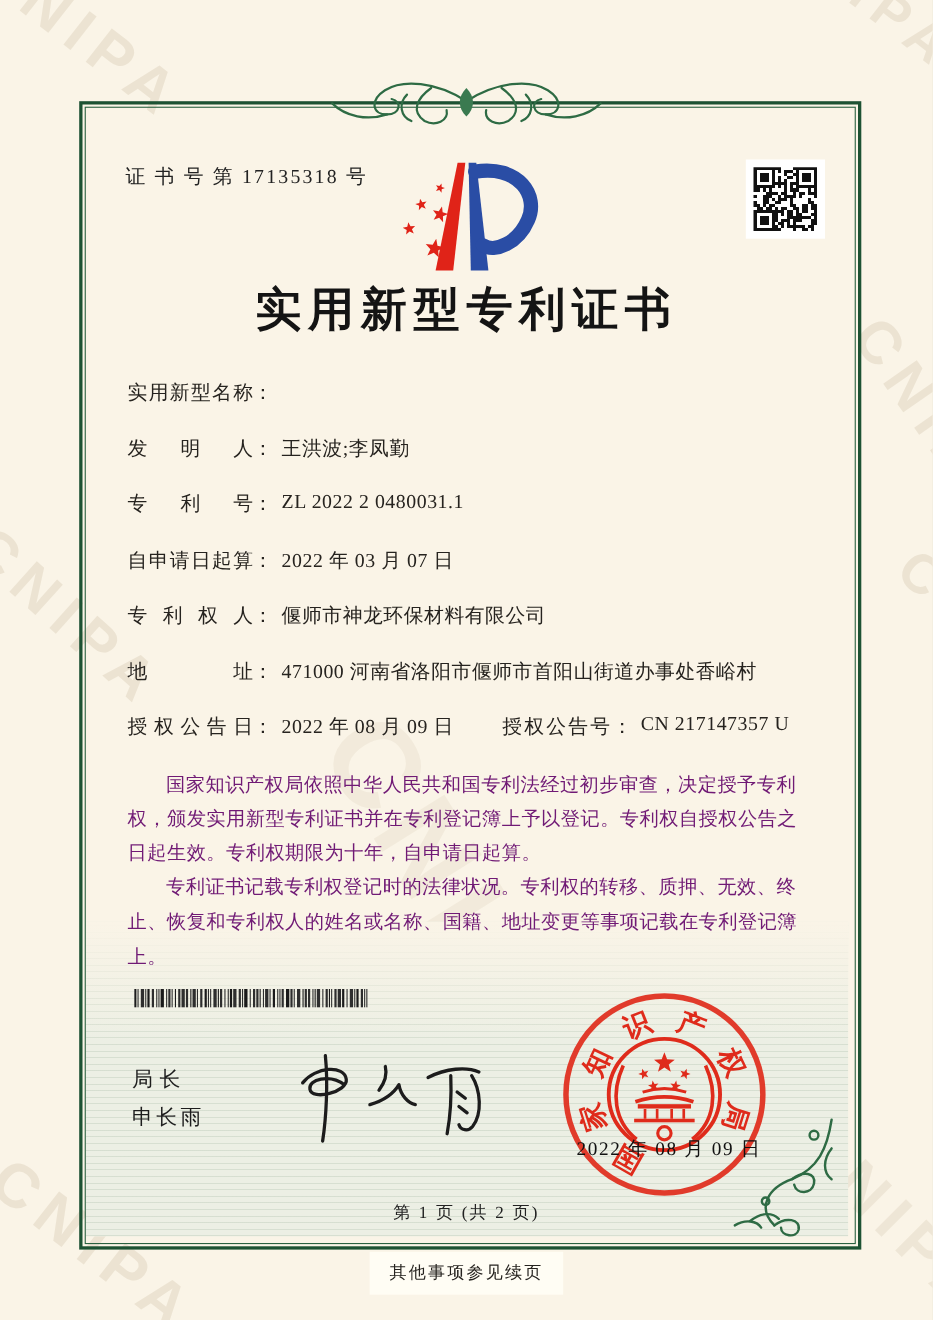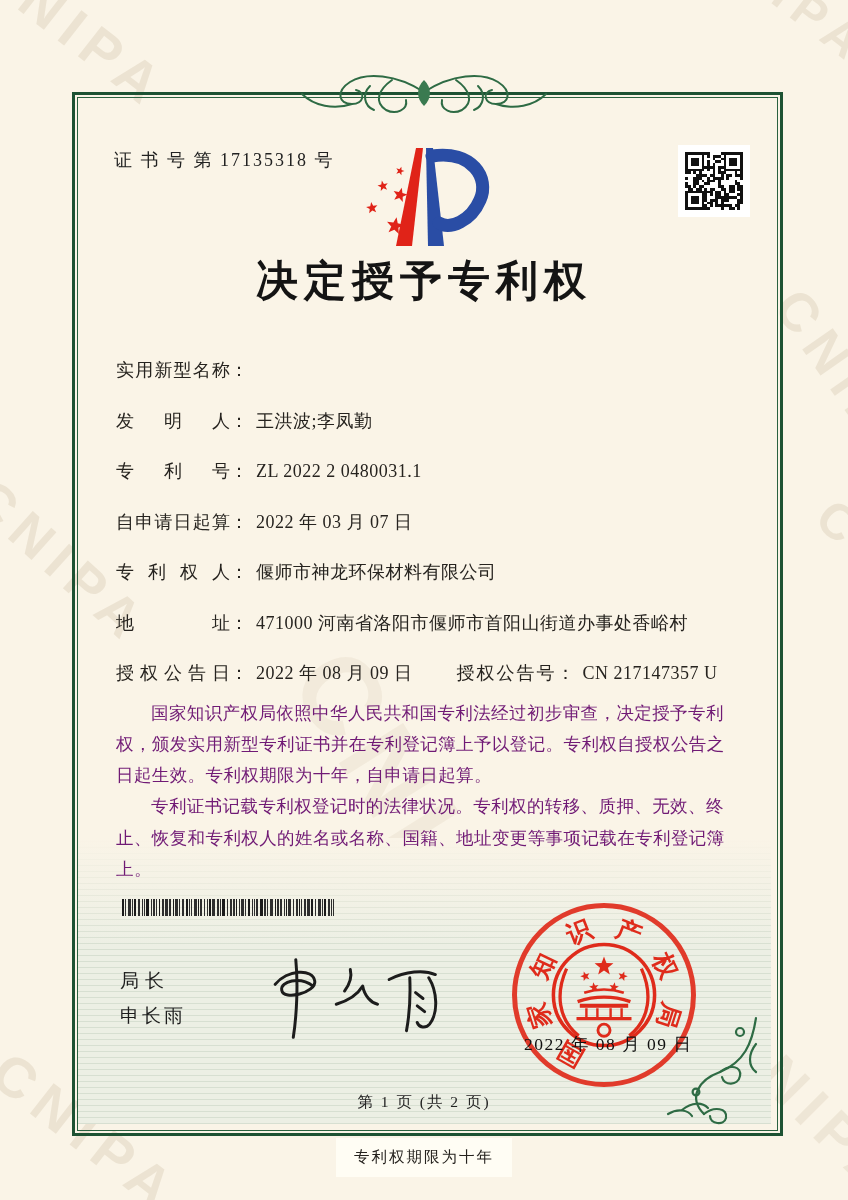--- a/index.html
+++ b/index.html
@@ -20,21 +20,21 @@
              background:linear-gradient(#faf4e7,rgba(250,244,231,0));}
   .content{position:absolute;inset:0;z-index:3;padding-left:20px;}
   .cert-no{position:absolute;left:114px;top:148px;font-size:18px;letter-spacing:2px;color:#222;}
   .logo{position:absolute;left:352px;top:138px;}
   .qr-box{position:absolute;left:678px;top:145px;width:72px;height:72px;background:#fff;
           display:flex;align-items:center;justify-content:center;}
   .doc-title{position:absolute;left:0;top:253px;width:100%;text-align:center;
              font-size:42px;font-weight:bold;letter-spacing:6px;color:#141414;}
   
   .fields{position:absolute;left:116px;top:345px;width:626px;font-size:18px;}
-  .f-row{height:50.5px;display:flex;align-items:center;white-space:nowrap;}
+  .f-row{height:50.5px;display:flex;white-space:nowrap;}
   .f-label{display:inline-block;width:114px;text-align:justify;text-align-last:justify;color:#26231f;}
   .f-colon{margin-right:8px;}
   .f-val{letter-spacing:.5px;}
   .f-label2{display:inline-block;margin-left:44px;letter-spacing:2px;}
   
   .body-text{position:absolute;left:116px;top:698px;width:622px;font-size:17.5px;
              line-height:1.78;letter-spacing:.4px;color:#701a75;}
   .body-text p{margin:0;text-indent:2em;}
   
   .barcode{position:absolute;left:122px;top:899px;}
@@ -377,21 +377,21 @@
             <rect x="7" y="20" width="1" height="1"></rect>
             <rect x="8" y="20" width="1" height="1"></rect>
             <rect x="13" y="20" width="1" height="1"></rect>
             <rect x="16" y="20" width="1" height="1"></rect>
             <rect x="17" y="20" width="1" height="1"></rect>
             <rect x="19" y="20" width="1" height="1"></rect>
           </g>
         </svg>
     </div>
 
-    <div class="doc-title">决定授予专利权</div>
+    <div class="doc-title">实用新型专利证书</div>
 
     <div class="fields">
       <div class="f-row">
         <span class="f-label">实用新型名称</span>
           <span class="f-colon">：</span>
       </div>
       <div class="f-row">
         <span class="f-label">发明人</span>
           <span class="f-colon">：</span>
           <span class="f-val">王洪波;李凤勤</span>
@@ -545,15 +545,15 @@
         <polygon points="50.00,15.00 52.22,20.94 58.56,21.22 53.59,25.17 55.29,31.28 50.00,27.78 44.71,31.28 46.41,25.17 41.44,21.22 47.78,20.94"></polygon>
         <polygon transform="rotate(-18 33 33)" points="33.00,28.40 34.14,31.44 37.37,31.58 34.84,33.60 35.70,36.72 33.00,34.93 30.30,36.72 31.16,33.60 28.63,31.58 31.86,31.44"></polygon>
         <polygon transform="rotate(18 67 33)" points="67.00,28.40 68.14,31.44 71.37,31.58 68.84,33.60 69.70,36.72 67.00,34.93 64.30,36.72 65.16,33.60 62.63,31.58 65.86,31.44"></polygon>
         <polygon transform="rotate(-10 41 43)" points="41.00,38.40 42.14,41.44 45.37,41.58 42.84,43.60 43.70,46.72 41.00,44.93 38.30,46.72 39.16,43.60 36.63,41.58 39.86,41.44"></polygon>
         <polygon transform="rotate(10 59 43)" points="59.00,38.40 60.14,41.44 63.37,41.58 60.84,43.60 61.70,46.72 59.00,44.93 56.30,46.72 57.16,43.60 54.63,41.58 57.86,41.44"></polygon>
       </g>
     </svg>
   </div>
   <div class="seal-date">2022 年 08 月 09 日</div>
 
-  <div class="cont-note">专利权期限为十年</div>
+  <div class="cont-note">其他事项参见续页</div>
 
 </div>
 
 </body></html>

